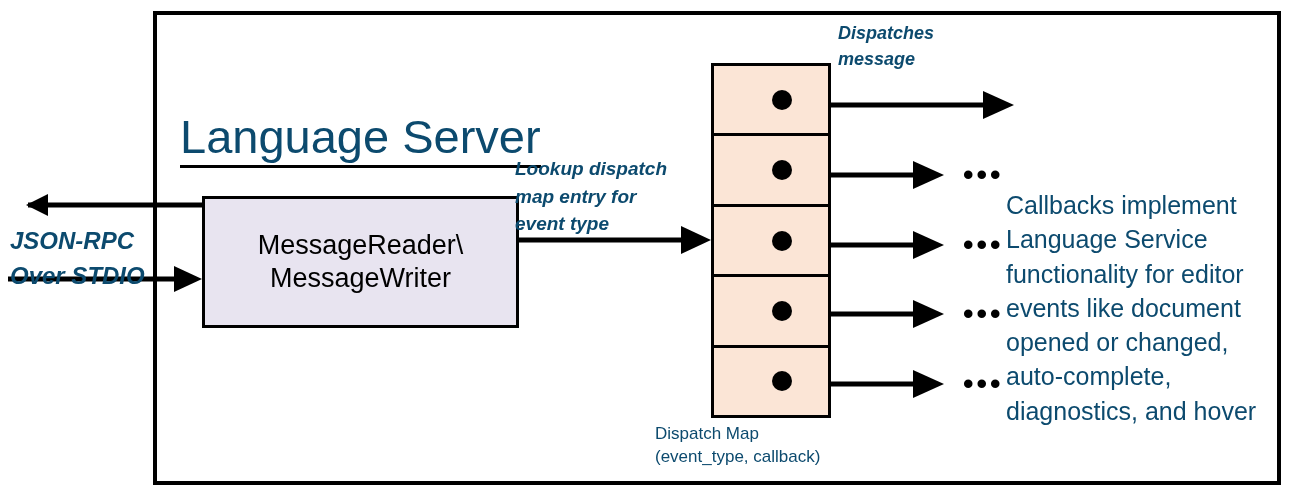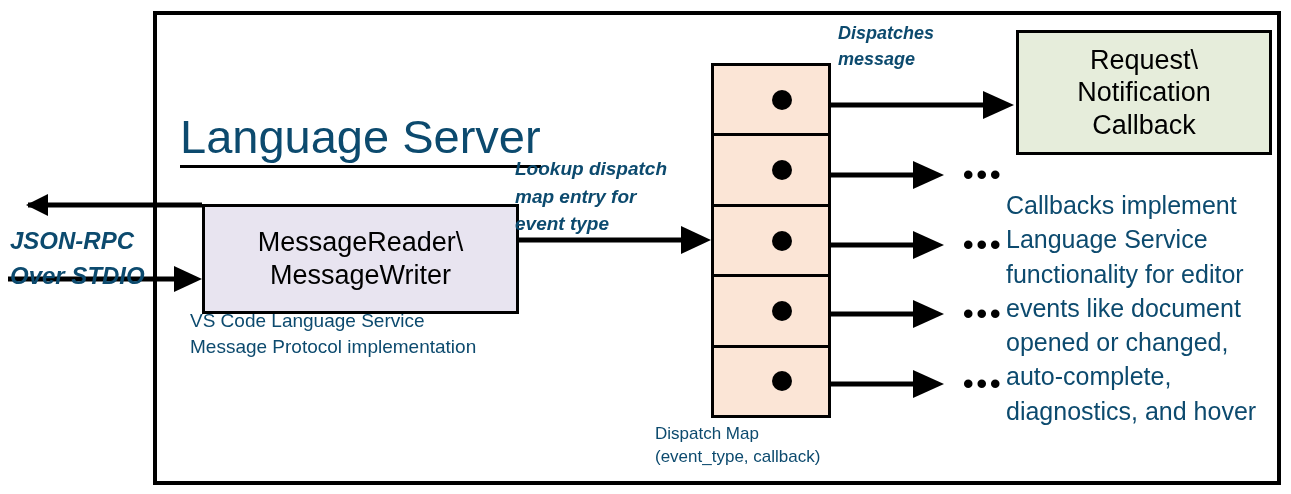--- a/index.html
+++ b/index.html
@@ -68,23 +68,23 @@
     font-size: 24px;
     font-style: italic;
     font-weight: 700;
     line-height: 1.45;
   }
 
   
   .mr-box {
     position: absolute;
     left: 202px;
-    top: 204px;
+    top: 196px;
     width: 317px;
-    height: 110px;
+    height: 132px;
     background: #E8E4F0;
     border: 3px solid #000;
     box-sizing: border-box;
     display: flex;
     align-items: center;
     justify-content: center;
   }
   .mr-box .mr-label {
     font-size: 27px;
     text-align: center;
@@ -256,22 +256,20 @@
     <span>Language Server</span>
   </div>
 
   <div class="txt jsonrpc">JSON-RPC
 Over STDIO</div>
 
   <div class="mr-box">
     <div class="mr-label">MessageReader\
 MessageWriter</div>
   </div>
-  <div class="txt mr-caption">VS Code Language Service
-Message Protocol implementation</div>
 
   <div class="txt lookup">Lookup dispatch
 map entry for
 event type</div>
 
   <div class="dispatch-table">
     <div class="dispatch-row">
       <span class="dispatch-dot"></span>
     </div>
     <div class="dispatch-row">
@@ -286,25 +284,20 @@
     <div class="dispatch-row">
       <span class="dispatch-dot"></span>
     </div>
   </div>
   <div class="txt dispatch-caption">Dispatch Map
 (event_type, callback)</div>
 
   <div class="txt dispatches">Dispatches
 message</div>
 
-  <div class="cb-box">
-    <div class="cb-label">Request\
-Notification
-Callback</div>
-  </div>
   <div class="txt cb-caption">Callbacks implement
 Language Service
 functionality for editor
 events like document
 opened or changed,
 auto-complete,
 diagnostics, and hover</div>
 
   <div class="ellipsis" style="left:963px; top:160px;">•••</div>
   <div class="ellipsis" style="left:963px; top:230px;">•••</div>

